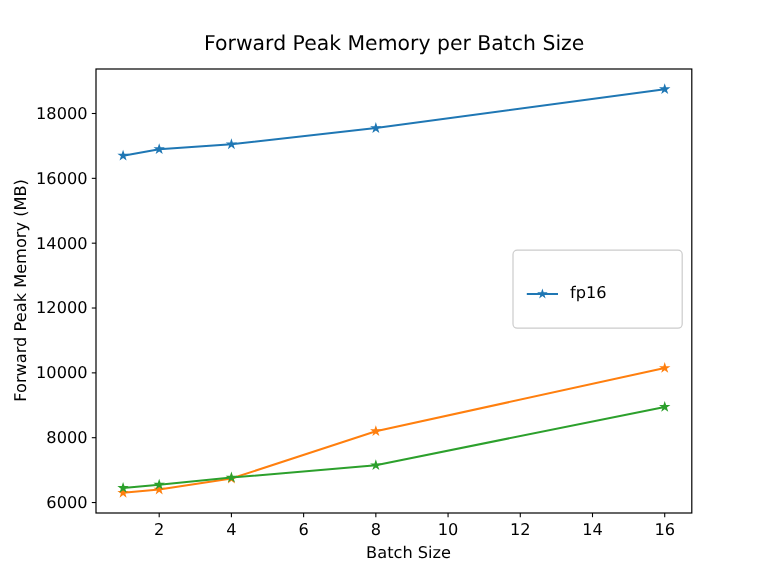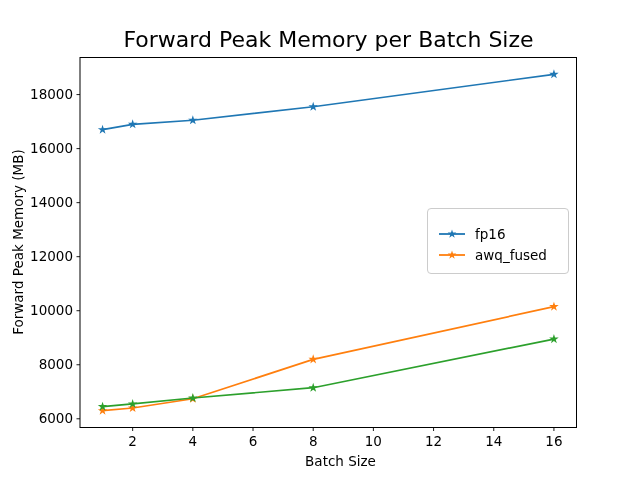--- a/index.html
+++ b/index.html
@@ -1,20 +1,20 @@
 <!DOCTYPE html>
 <html><head>
 <meta charset="utf-8">
 <style>
   html,body{margin:0;padding:0;background:#ffffff;}
   body{font-family:"DejaVu Sans",sans-serif;}
   .figure{position:relative;width:640px;height:480px;background:#ffffff;overflow:hidden;}
   .plot-svg{position:absolute;left:0;top:0;}
   .fig-title{position:absolute;left:80px;width:497px;top:27px;text-align:center;
-             font-size:22px;color:#000;}
+             font-size:17px;color:#000;}
   .x-label{position:absolute;left:92px;width:497px;top:453px;text-align:center;
            font-size:13.5px;color:#000;}
   .y-label{position:absolute;left:18px;top:242px;transform:translate(-50%,-50%) rotate(-90deg);
            font-size:13.5px;white-space:nowrap;color:#000;}
   .legend{position:absolute;left:427px;top:208px;width:142px;height:66px;box-sizing:border-box;
           background:#ffffff;border:1px solid #cccccc;border-radius:4px;
           display:flex;flex-direction:column;justify-content:center;padding-left:9px;}
   .legend-row{display:flex;align-items:flex-end;height:21px;gap:8px;}
   .legend-label{font-size:13.5px;color:#000;line-height:1;}
   .swatch{flex:0 0 auto;display:block;}
@@ -80,21 +80,14 @@
   <div class="y-label">Forward Peak Memory (MB)</div>
 
   <div class="legend">
     <div class="legend-row">
       <svg class="swatch" width="30" height="14">
         <line class="sw-line" x1="2" y1="7" x2="28" y2="7" stroke-width="1.8" stroke="#1f77b4"></line>
         <path class="sw-star" d="M15.00,2.40L16.03,5.58L19.37,5.58L16.67,7.54L17.70,10.72L15.00,8.76L12.30,10.72L13.33,7.54L10.63,5.58L13.97,5.58Z" fill="#1f77b4"></path>
       </svg>
       <span class="legend-label">fp16</span>
     </div>
-    <div class="legend-row">
-      <svg class="swatch" width="30" height="14">
-        <line class="sw-line" x1="2" y1="7" x2="28" y2="7" stroke-width="1.8" stroke="#ff7f0e"></line>
-        <path class="sw-star" d="M15.00,2.40L16.03,5.58L19.37,5.58L16.67,7.54L17.70,10.72L15.00,8.76L12.30,10.72L13.33,7.54L10.63,5.58L13.97,5.58Z" fill="#ff7f0e"></path>
-      </svg>
-      <span class="legend-label">awq_fused</span>
-    </div>
   </div>
 </div>
 
 </body></html>

